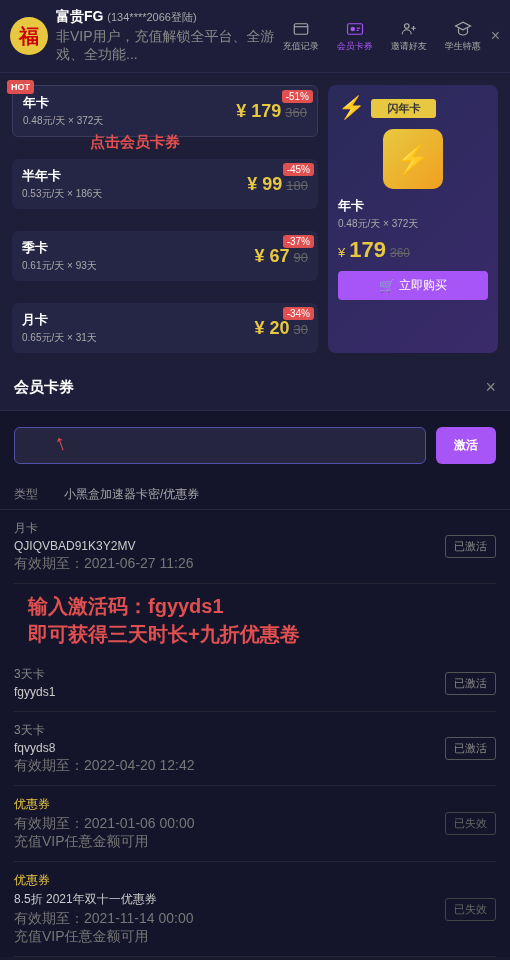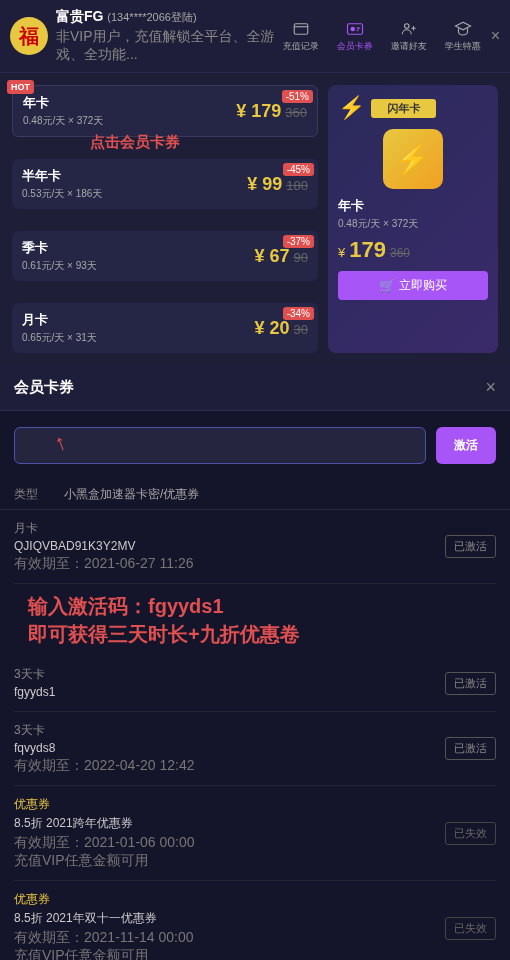--- a/index.html
+++ b/index.html
@@ -400,21 +400,20 @@
         <div class="coupon-type days3">3天卡</div>
         <div class="coupon-code">fqvyds8</div>
         <div class="coupon-expire">有效期至：2022-04-20 12:42</div>
       </div>
       <div class="coupon-status status-activated">已激活</div>
     </div>
 
     <div class="coupon-item">
       <div class="coupon-left">
         <div class="coupon-type youhui">优惠券</div>
-        <div class="coupon-code">8.5折 2021跨年优惠券</div>
         <div class="coupon-expire">有效期至：2021-01-06 00:00</div>
         <div class="coupon-expire">充值VIP任意金额可用</div>
       </div>
       <div class="coupon-status status-expired">已失效</div>
     </div>
 
     <div class="coupon-item">
       <div class="coupon-left">
         <div class="coupon-type youhui">优惠券</div>
         <div class="coupon-code">8.5折 2021年双十一优惠券</div>

